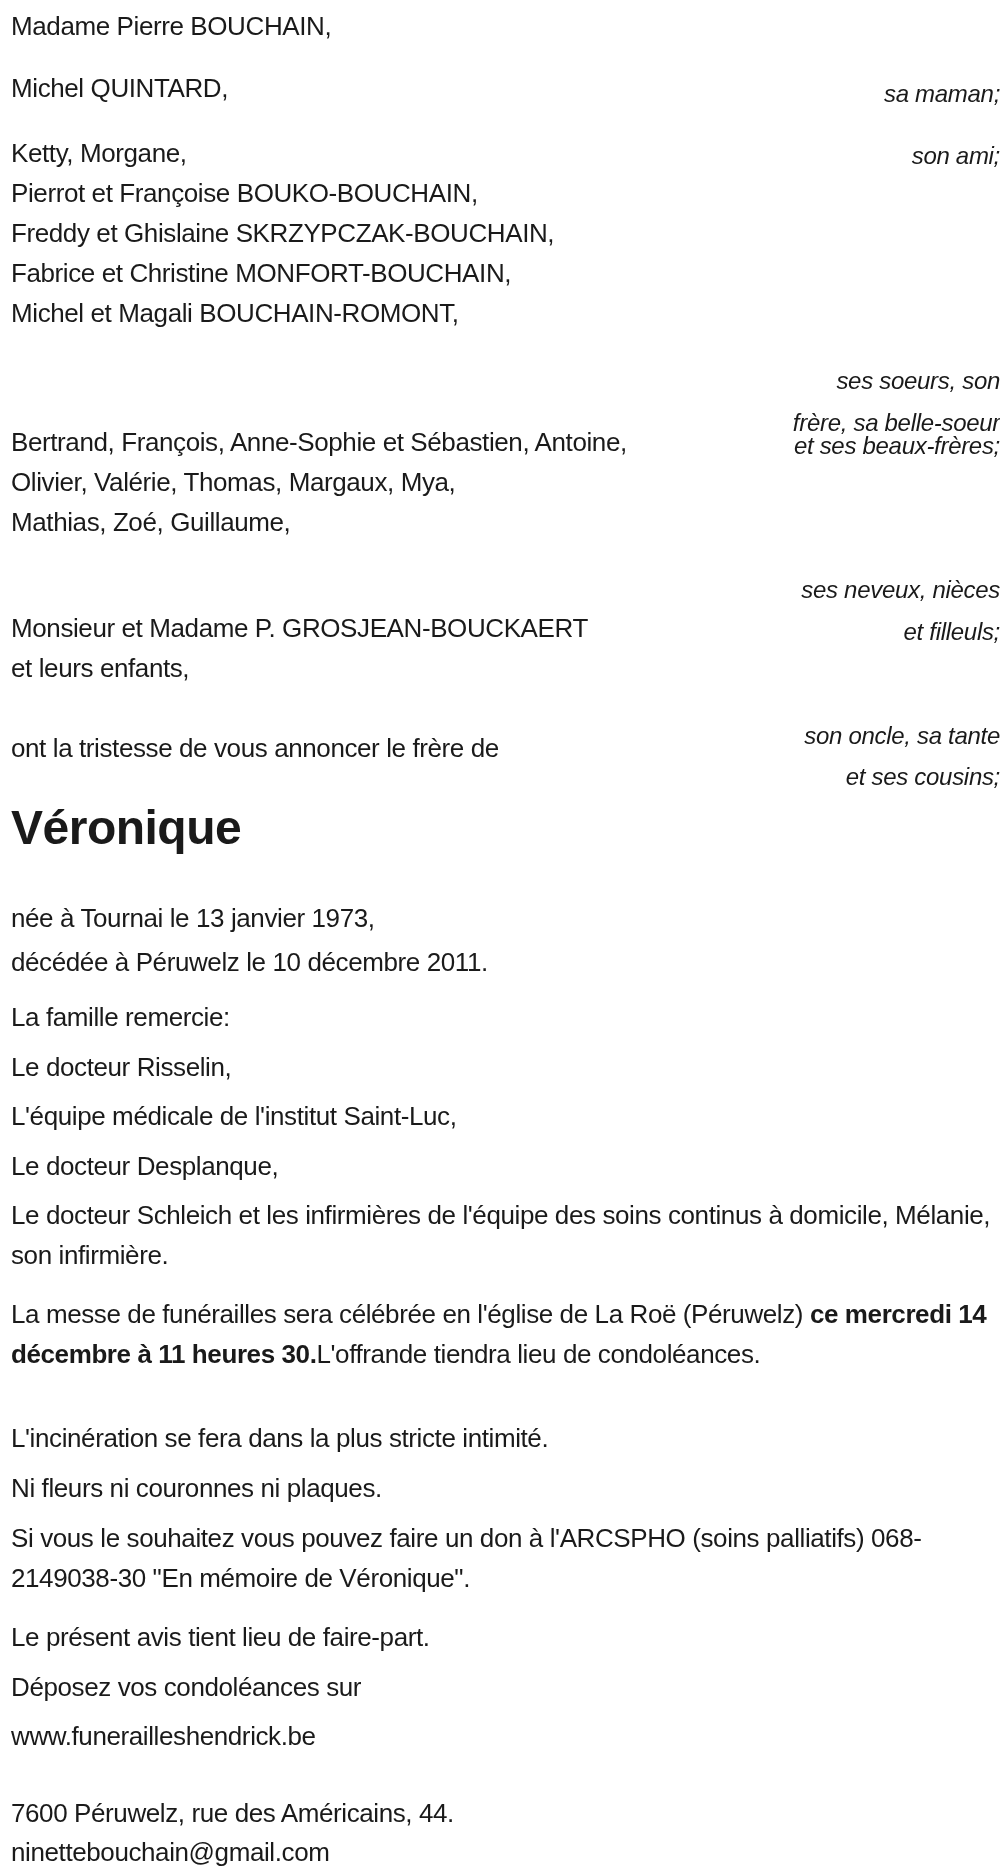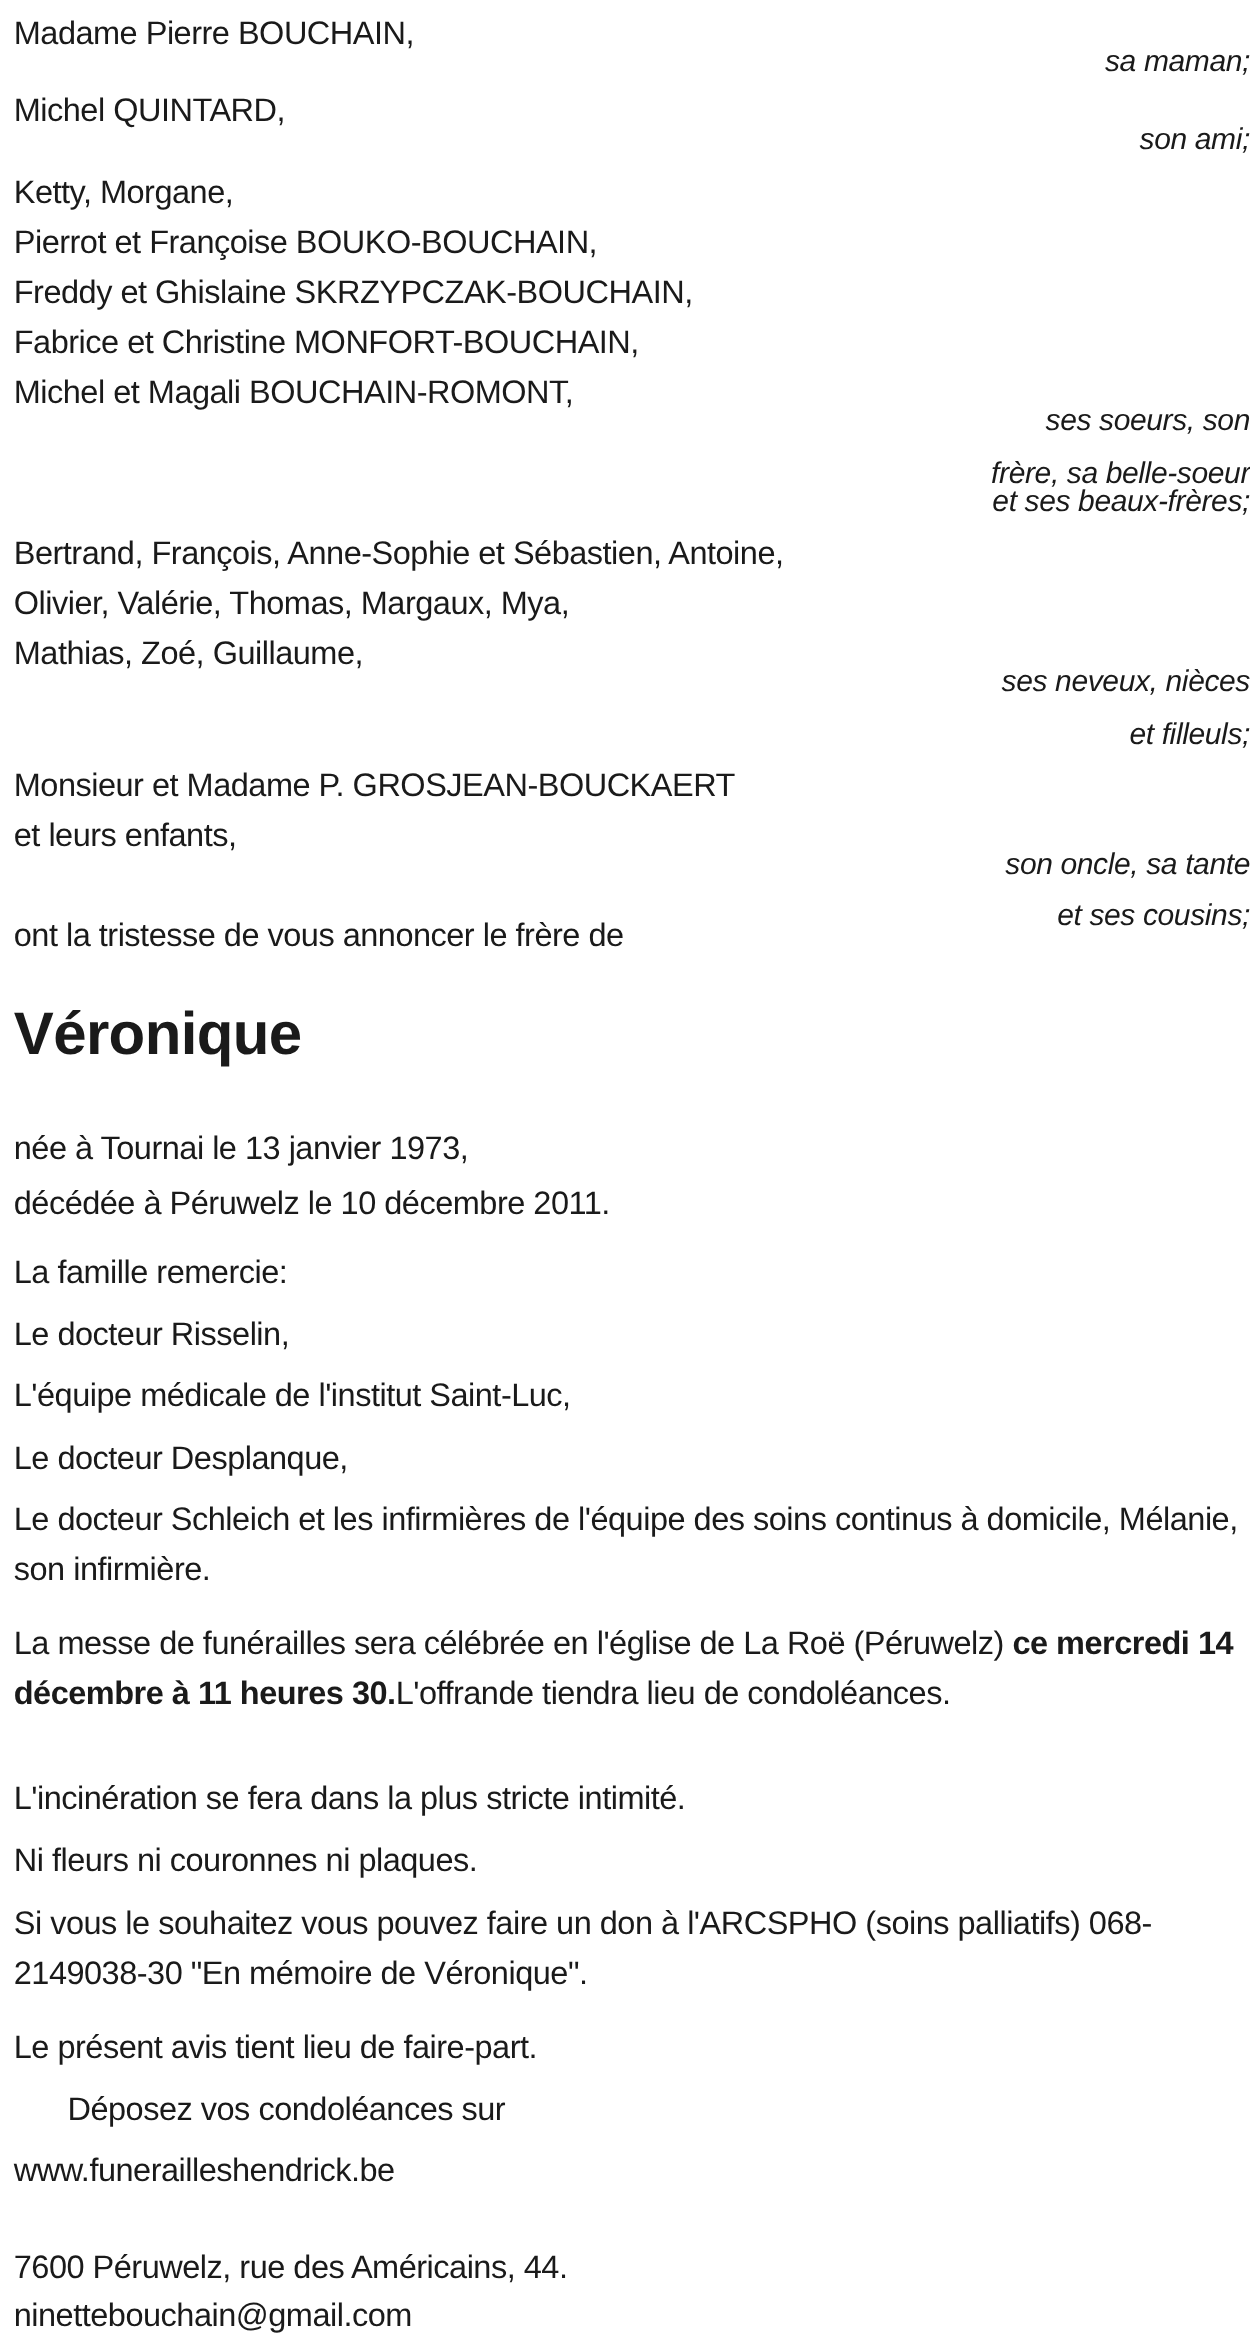--- a/index.html
+++ b/index.html
@@ -35,20 +35,21 @@
       right: 0;
       width: 1000px;
       text-align: right;
       font-style: italic;
       font-size: 24px;
       line-height: 28px;
       white-space: nowrap;
       letter-spacing: -0.3px;
       padding-right: 0;
       box-sizing: border-box;
+      margin-top: 44px;
     }
     .rel span { display: inline-block; }
     .title {
       position: absolute;
       left: 11px;
       top: 806px;
       font-size: 48px;
       line-height: 44px;
       font-weight: bold;
       letter-spacing: -0.5px;
@@ -107,18 +108,18 @@
   <div class="para" style="top:1195px;">Le docteur Schleich et les infirmières de l'équipe des soins continus à domicile, Mélanie, son infirmière.</div>
 
   <div class="para" style="top:1294px;">
     <span>La messe de funérailles sera célébrée en l'église de La Roë (Péruwelz) </span><b>ce mercredi 14 décembre à 11 heures 30.</b><span>L'offrande tiendra lieu de condoléances.</span>
   </div>
 
   <div class="line" style="top:1422px;">L'incinération se fera dans la plus stricte intimité.</div>
   <div class="line" style="top:1472px;">Ni fleurs ni couronnes ni plaques.</div>
   <div class="para" style="top:1518px;">Si vous le souhaitez vous pouvez faire un don à l'ARCSPHO (soins palliatifs) 068-2149038-30 "En mémoire de Véronique".</div>
   <div class="line" style="top:1621px;">Le présent avis tient lieu de faire-part.</div>
-  <div class="line" style="top:1671px;margin-left:43px;">Déposez vos condoléances sur</div>
+  <div class="line" style="top:1671px;">Déposez vos condoléances sur</div>
   <div class="line" style="top:1720px;">www.funerailleshendrick.be</div>
   <div class="line" style="top:1797px;">7600 Péruwelz, rue des Américains, 44.</div>
   <div class="line" style="top:1836px;">ninettebouchain@gmail.com</div>
 
 </div>
 
 </body></html>

